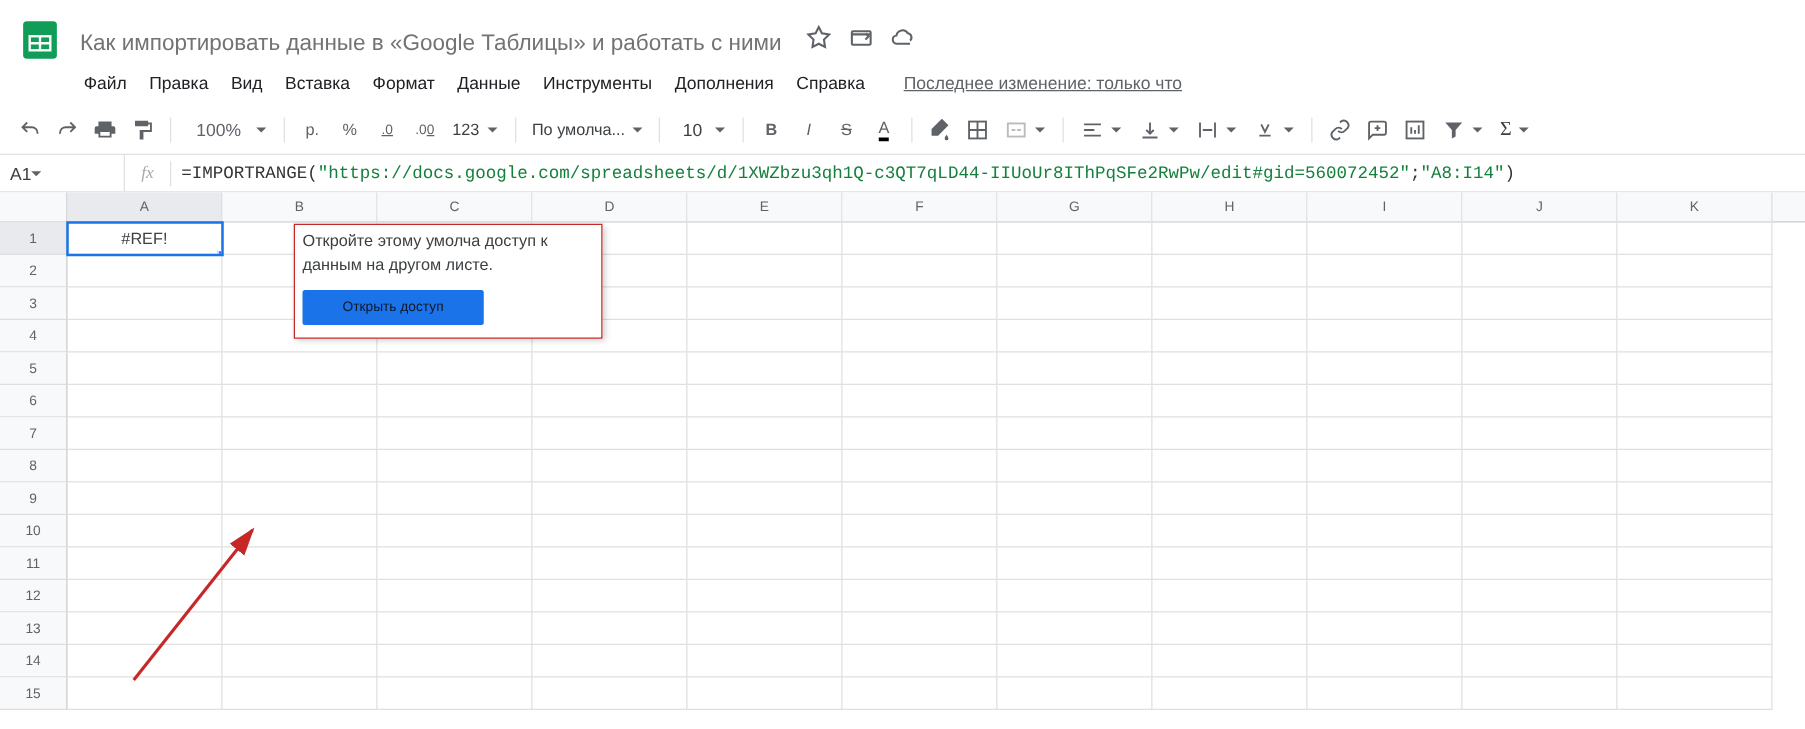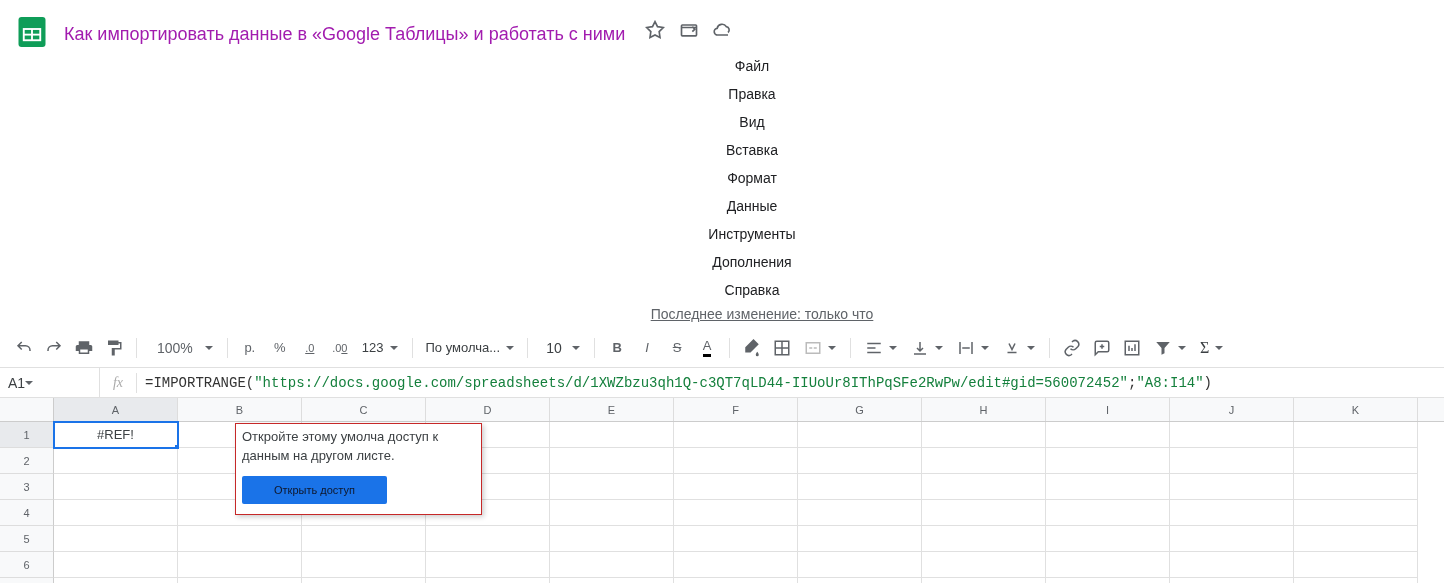--- a/index.html
+++ b/index.html
@@ -3,25 +3,25 @@
 <meta charset="utf-8">
 <style>
   * { box-sizing: border-box; margin: 0; padding: 0; }
   body { font-family: Arial, sans-serif; font-size: 13px; color: #3c4043; background: #fff; width: 1444px; }
   
   .header { padding: 8px 0 0 0; }
   .title-bar { display: flex; align-items: center; padding: 4px 12px 2px 12px; }
   .logo { width: 40px; height: 40px; margin-right: 8px; display:flex; align-items:center; justify-content:center; }
   .logo svg { width: 36px; height: 36px; }
   .title-area { flex: 1; }
-  .doc-title { font-size: 18px; color: #a21caf; border: none; background: transparent; padding: 2px 4px; outline: none; }
+  .doc-title { font-size: 18px; color: #737373; border: none; background: transparent; padding: 2px 4px; outline: none; }
   .title-icons { display: inline-flex; align-items: center; gap: 14px; margin-left: 12px; color: #5f6368; }
   .title-icons svg { width: 20px; height: 20px; }
   
-  .menubar { display: flex; align-items: center; padding: 0 0 6px 60px; gap: 4px; flex-direction: column; }
+  .menubar { display: flex; align-items: center; padding: 0 0 6px 60px; gap: 4px; }
   .menu-item { padding: 4px 7px; cursor: pointer; color: #202124; font-size: 14px; border-radius: 4px; }
   .last-edit { color: #5f6368; margin-left: 20px; text-decoration: underline; cursor: pointer; font-size: 14px; text-align: center; }
   
   .toolbar { display: flex; align-items: center; padding: 4px 10px; border-bottom: 1px solid #e0e0e0; gap: 2px; height: 40px; }
   .tb-btn { display:flex; align-items:center; justify-content:center; min-width: 28px; height: 28px; padding: 0 4px; border-radius: 2px; cursor: pointer; color: #5f6368; }
   .tb-btn svg { width: 18px; height: 18px; }
   .tb-sep { width: 1px; height: 20px; background: #e0e0e0; margin: 0 6px; }
   .tb-txt { font-size: 14px; color: #5f6368; display:flex; align-items:center; gap:4px; padding: 0 6px; }
   .tb-dd { display:flex; align-items:center; gap:6px; padding: 0 6px; height:28px; }
   .font-box { border: 1px solid transparent; padding: 2px 4px; min-width: 90px; display:flex; align-items:center; justify-content:space-between; }

